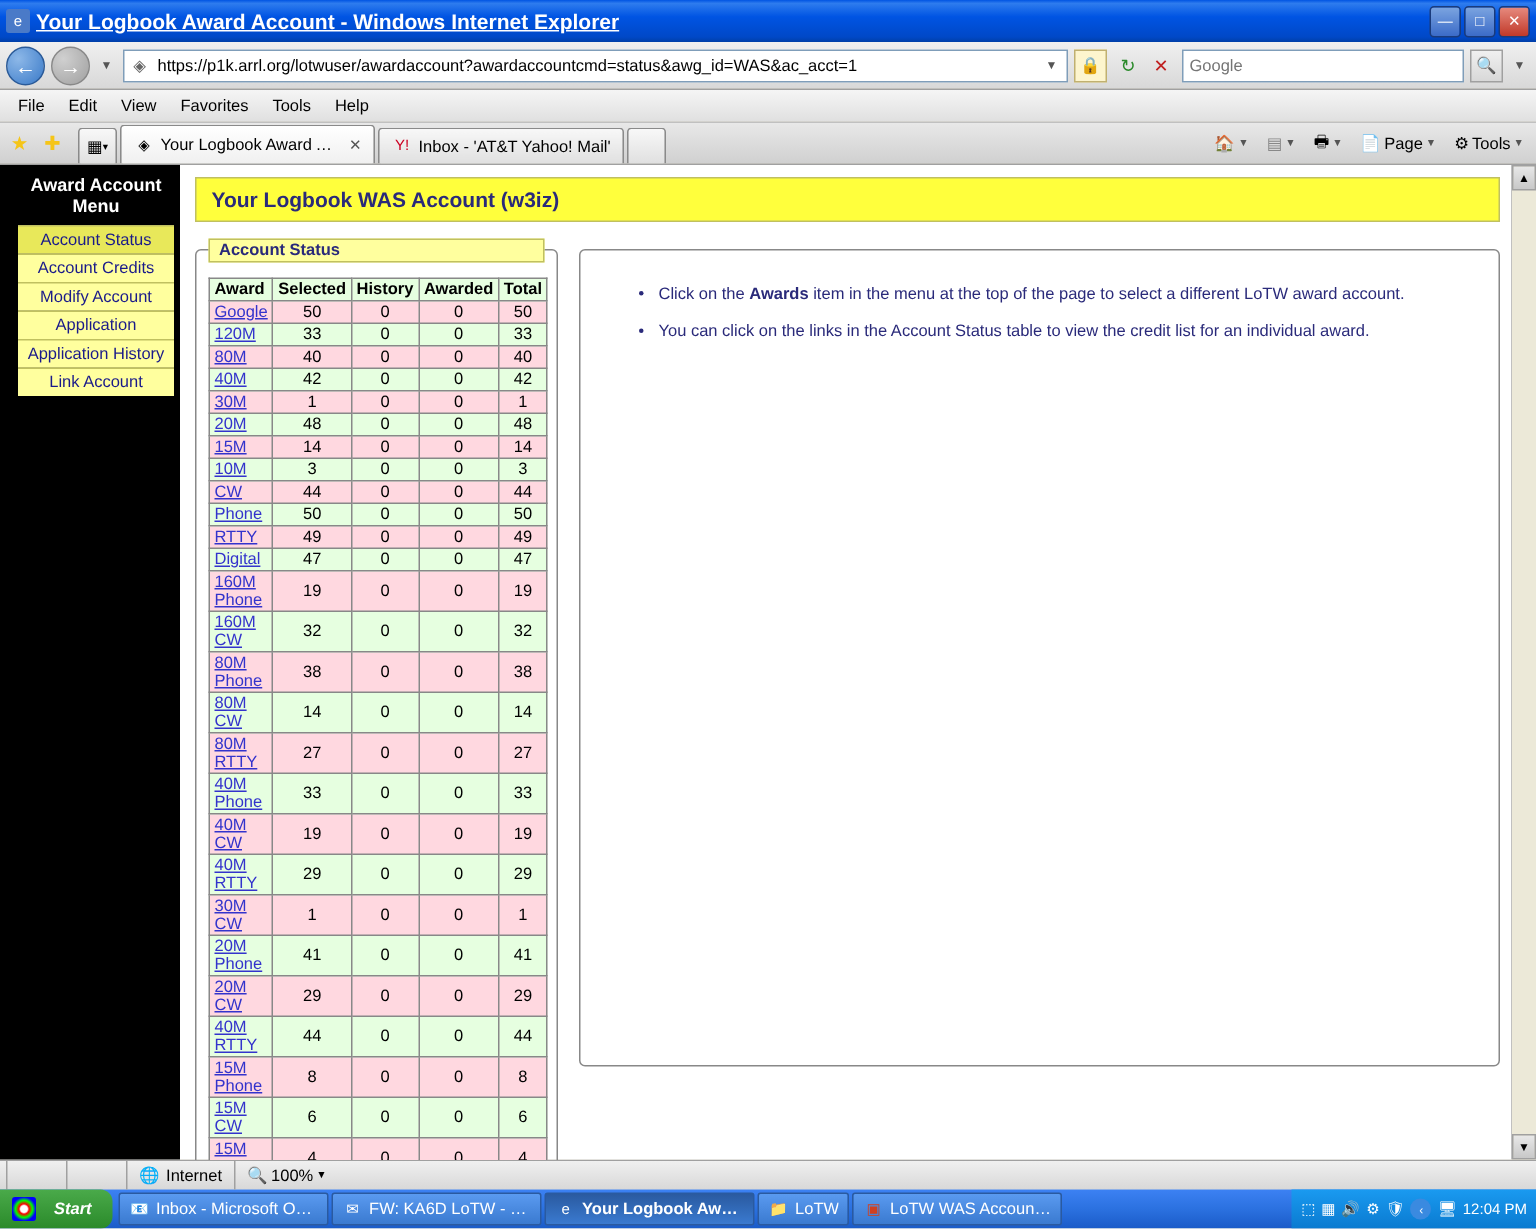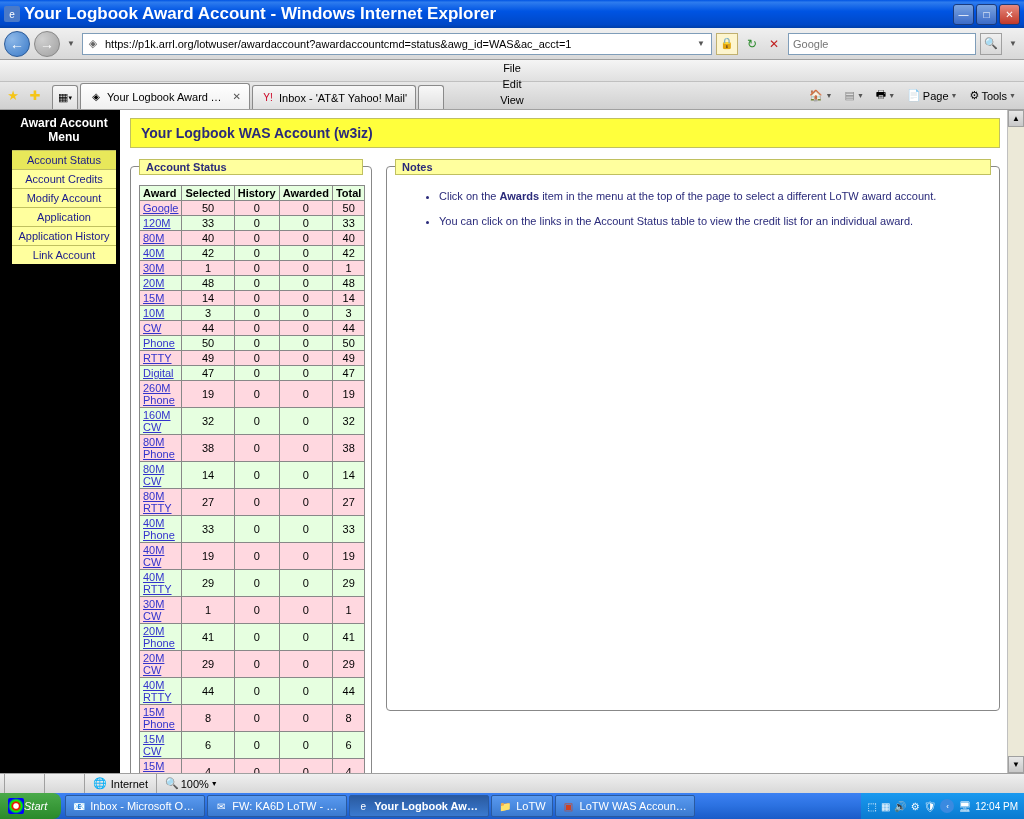--- a/index.html
+++ b/index.html
@@ -1,21 +1,21 @@
 <!DOCTYPE html>
 <html><head>
 <meta charset="utf-8">
 <style>
 * { margin: 0; padding: 0; box-sizing: border-box; }
 body { font-family: Tahoma, Arial, sans-serif; font-size: 11px; background: #ece9d8; width: 1024px; height: 819px; overflow: hidden; }
 
 
 .titlebar { background: linear-gradient(to bottom, #0054e3 0%, #2e7cee 8%, #0054e3 40%, #0048c7 88%, #003fa8 100%); height: 28px; display: flex; align-items: center; padding: 0 4px; color: white; }
 .titlebar-icon { width: 16px; height: 16px; background: #4a7ac8; border-radius: 2px; margin-right: 4px; display:flex; align-items:center; justify-content:center; font-size:10px;}
-.titlebar-text { flex: 1; font-weight: bold; font-size: 17px; }
+.titlebar-text { flex: 1; font-weight: bold; font-size: 14px; text-decoration: underline; }
 .win-btns { display: flex; gap: 2px; }
 .win-btn { width: 21px; height: 21px; background: linear-gradient(to bottom, #7ba4e0, #3b6bc8); border: 1px solid #1a3b7c; border-radius: 3px; color: white; font-size: 10px; display: flex; align-items: center; justify-content: center; font-family: Arial; }
 .win-btn.close { background: linear-gradient(to bottom, #e68a7e, #c13929); }
 
 
 .navbar { background: linear-gradient(to bottom, #f0f0f0, #d8d8d8); border-bottom: 1px solid #a0a0a0; height: 32px; display: flex; align-items: center; padding: 2px 4px; gap: 4px; }
 .nav-btn { width: 26px; height: 26px; border-radius: 50%; background: radial-gradient(circle at 30% 30%, #8db8e8, #3a7ac8); border: 1px solid #2a5a98; display: flex; align-items: center; justify-content: center; color: white; font-size: 14px; }
 .nav-btn.fwd { background: radial-gradient(circle at 30% 30%, #d0d0d0, #a0a0a0); border-color:#888;}
 .nav-small { width:14px; height:20px; display:flex; align-items:center; justify-content:center; color:#555; font-size:8px;}
 .addr-bar { flex: 1; display: flex; align-items: center; background: white; border: 1px solid #7f9db9; height: 22px; padding: 0 2px; }
@@ -23,21 +23,21 @@
 .addr-text { flex: 1; font-size: 11px; padding: 0 4px; border:none; outline:none;}
 .addr-dd { width:16px; text-align:center; color:#555; font-size:8px;}
 .lock-box { width:22px; height:22px; background:#fdf5ce; border:1px solid #c0b070; display:flex; align-items:center; justify-content:center; font-size:11px;}
 .refresh-btns { display:flex; gap:2px;}
 .tb-icon { width:20px; height:20px; display:flex; align-items:center; justify-content:center; font-size:12px; color:#555;}
 .search-box { width:188px; height:22px; background:white; border:1px solid #7f9db9; display:flex; align-items:center; padding:0 4px;}
 .search-input { flex:1; border:none; outline:none; font-size:11px; color:#999;}
 .search-btn { width:22px; height:22px; background:linear-gradient(to bottom,#f0f0f0,#d8d8d8); border:1px solid #a0a0a0; display:flex; align-items:center; justify-content:center; font-size:11px;}
 
 
-.menubar { background: linear-gradient(to bottom,#f5f5f5,#e0e0e0); height: 22px; display: flex; align-items: center; padding: 0 4px; border-bottom: 1px solid #c0c0c0; flex-direction: column; }
+.menubar { background: linear-gradient(to bottom,#f5f5f5,#e0e0e0); height: 22px; display: flex; align-items: center; padding: 0 4px; border-bottom: 1px solid #c0c0c0; }
 .menu-item { padding: 2px 8px; font-size: 11px; }
 
 
 .tabbar { background: linear-gradient(to bottom,#e8e8e8,#d0d0d0); height: 28px; display: flex; align-items: center; padding: 0 4px; border-bottom: 1px solid #a0a0a0; }
 .fav-icons { display:flex; gap:4px; margin-right:8px;}
 .fav-icon { width:18px; height:18px; display:flex; align-items:center; justify-content:center; font-size:13px;}
 .star { color:#f5c518;}
 .tabs { display:flex; flex:1; align-items:flex-end; height:100%;}
 .tab { height:24px; border:1px solid #8a8a8a; border-bottom:none; background:linear-gradient(to bottom,#f8f8f8,#e0e0e0); display:flex; align-items:center; padding:0 8px; font-size:11px; margin-right:2px; border-radius:3px 3px 0 0; max-width:170px;}
 .tab.active { background:linear-gradient(to bottom,#fff,#f0f0f0); height:26px;}
@@ -81,21 +81,21 @@
 .status-table a { color:#3333cc; text-decoration:underline;}
 
 
 .statusbar { height:20px; background:linear-gradient(to bottom,#f0f0f0,#d8d8d8); border-top:1px solid #a0a0a0; display:flex; align-items:center; font-size:11px; padding:0 4px;}
 .status-text { flex:1; padding-left:4px;}
 .status-sect { border-left:1px solid #a0a0a0; height:100%; display:flex; align-items:center; padding:0 8px; gap:4px;}
 .zoom { display:flex; align-items:center; gap:2px;}
 
 
 .taskbar { height:26px; background:linear-gradient(to bottom,#3c81f3 0%,#2b71e0 50%,#1a5bc8 100%); display:flex; align-items:center; font-size:11px; color:white;}
-.start-btn { background:linear-gradient(to bottom,#4aaa4a,#2a8a2a); height:100%; padding:0 14px 0 8px; display:flex; align-items:center; font-weight:normal; font-style:italic; gap:0; border-radius:0 8px 8px 0;}
+.start-btn { background:linear-gradient(to bottom,#4aaa4a,#2a8a2a); height:100%; padding:0 14px 0 8px; display:flex; align-items:center; font-weight:bold; font-style:italic; gap:12px; border-radius:0 8px 8px 0;}
 .start-icon { width:16px; height:16px; background:radial-gradient(circle,#fff 20%,#f00 30%,#0f0 50%,#00f 70%); border-radius:2px;}
 .task-items { display:flex; flex:1; height:100%; padding:2px 4px; gap:2px; overflow:hidden;}
 .task-item { background:linear-gradient(to bottom,#5a9af0,#3a7ad0); border:1px solid #2a5aa0; border-radius:2px; padding:2px 6px; display:flex; align-items:center; gap:4px; font-size:11px; max-width:140px; white-space:nowrap; overflow:hidden;}
 .task-item.active { background:linear-gradient(to bottom,#2a5aa0,#3a7ad0);}
 .task-item .ti-icon { width:14px; height:14px; flex-shrink:0; display:flex; align-items:center; justify-content:center; font-size:10px;}
 .task-item .ti-text { overflow:hidden; text-overflow:ellipsis;}
 .systray { background:linear-gradient(to bottom,#1a9af0,#0a7ad0); height:100%; display:flex; align-items:center; padding:0 6px; gap:4px; font-size:10px;}
 .tray-arrow { background:#3a8ae0; border-radius:50%; width:14px; height:14px; display:flex; align-items:center; justify-content:center; font-size:8px;}
 </style>
 </head>
@@ -294,21 +294,21 @@
                   <td class="c">49</td>
                 </tr>
                 <tr class="row-green">
                   <td><a href="#">Digital</a></td>
                   <td class="c">47</td>
                   <td class="c">0</td>
                   <td class="c">0</td>
                   <td class="c">47</td>
                 </tr>
                 <tr class="row-pink">
-                  <td><a href="#">260M Phone</a></td>
+                  <td><a href="#">160M Phone</a></td>
                   <td class="c">19</td>
                   <td class="c">0</td>
                   <td class="c">0</td>
                   <td class="c">19</td>
                 </tr>
                 <tr class="row-green">
                   <td><a href="#">160M CW</a></td>
                   <td class="c">32</td>
                   <td class="c">0</td>
                   <td class="c">0</td>
@@ -405,21 +405,20 @@
                   <td class="c">0</td>
                   <td class="c">4</td>
                 </tr>
               </tbody>
           </table>
 
         </div>
       </div>
       <div class="notes-col">
         <div class="fieldset">
-          <div class="fieldset-legend">Notes</div>
           <ul class="notes-list">
             <li><span>Click on the </span><b>Awards</b><span> item in the menu at the top of the page to select a different LoTW award account.</span></li>
             <li>You can click on the links in the Account Status table to view the credit list for an individual award.</li>
           </ul>
         </div>
       </div>
     </div>
 
   </div>
   <div class="scroll-right">

